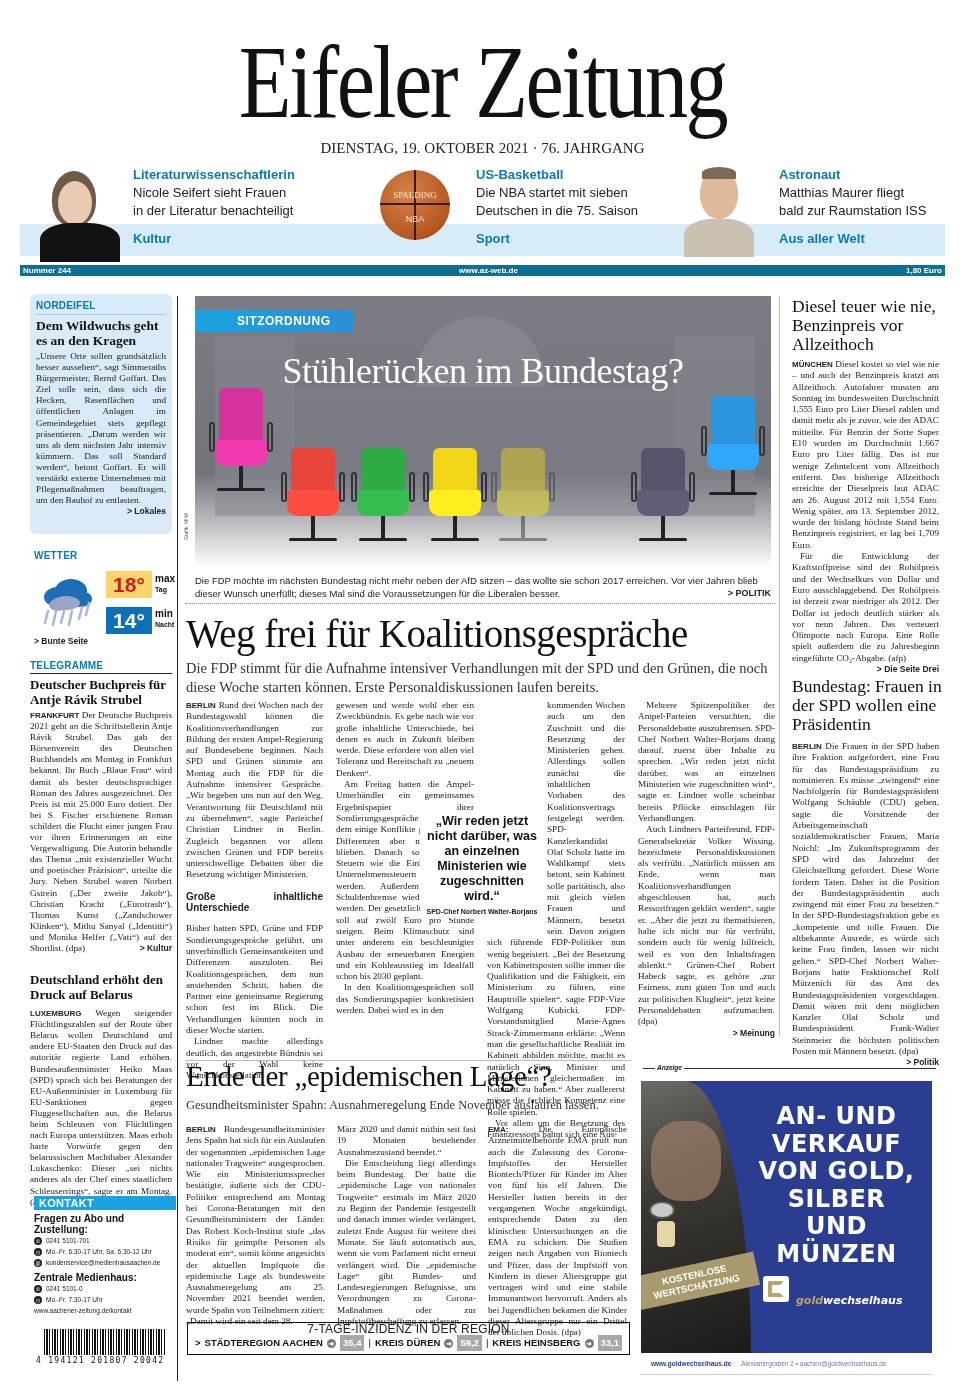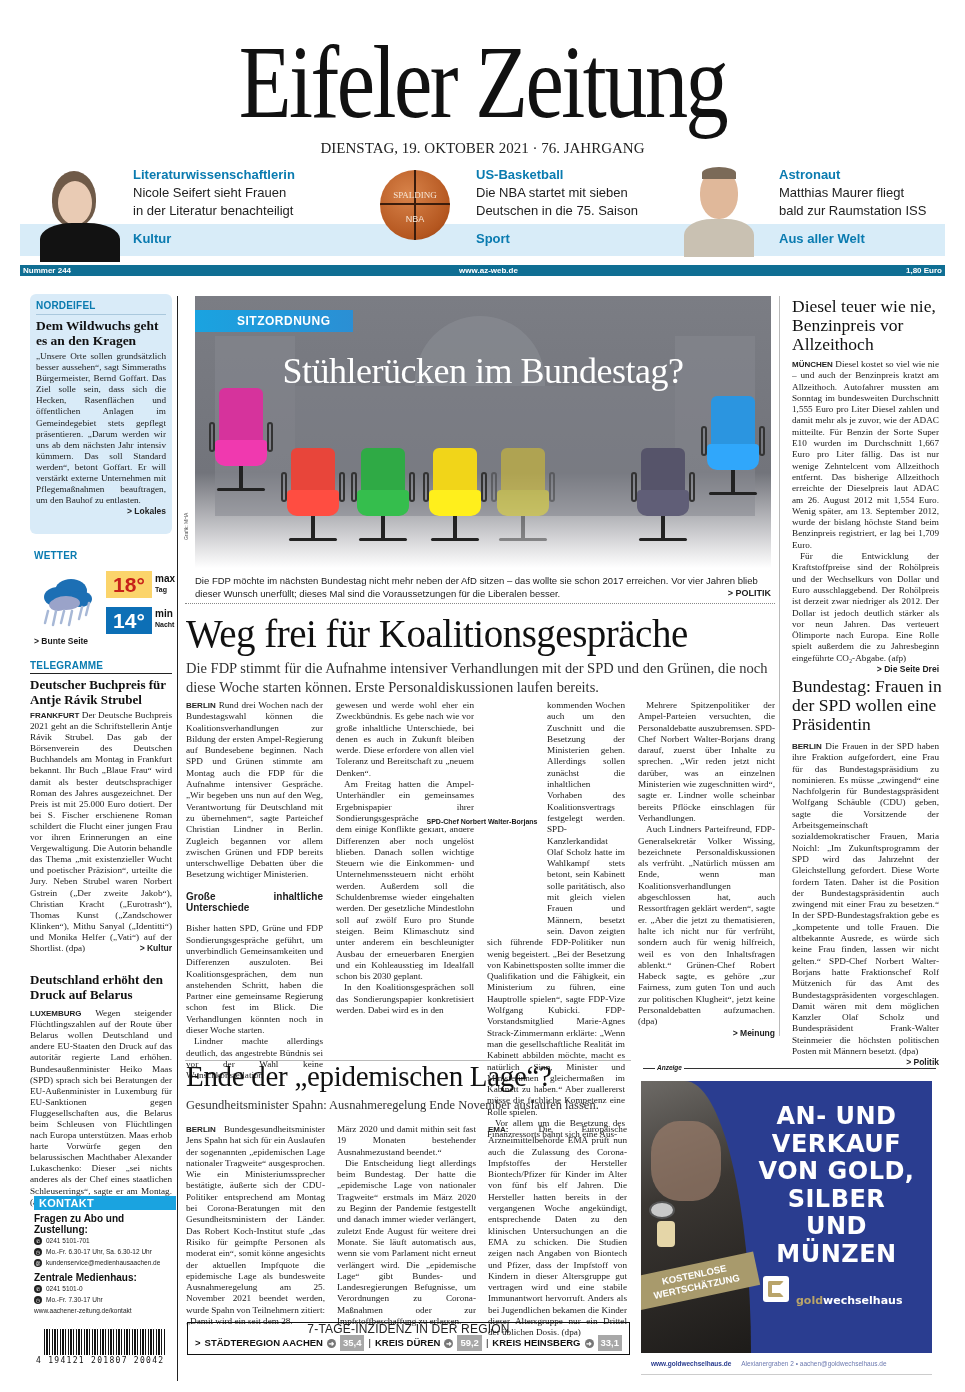--- a/index.html
+++ b/index.html
@@ -81,21 +81,21 @@
 
   
   #ad-label { left: 643px; top: 1068px; width: 293px; border-top: 1px solid #333; }
   #ad-label-text { left: 655px; top: 1064px; font-family: "Liberation Sans", sans-serif; font-style: italic; font-weight: bold; font-size: 6.5px; background: #fff; padding: 0 2px; }
   #ad { left: 641px; top: 1081px; width: 291px; height: 272px; background: #2a3d90; overflow: hidden; }
   #ad-photo { left: 0; top: 0; width: 110px; height: 272px; background: linear-gradient(160deg,#6d6a66 0%,#3b3733 40%,#1d1b19 100%); border-radius: 0 60% 0 0 / 0 100% 0 0; }
   #ad-headline { left: 100px; top: 22px; width: 191px; text-align: center; font-family: "DejaVu Sans", sans-serif; font-weight: bold; font-size: 24px; line-height: 27.5px; color: #fff; letter-spacing: 0.5px; }
   #ad-badge { left: -8px; top: 183px; width: 125px; height: 34px; background: #a89a6c; color: #fff; transform: rotate(-12deg); font-family: "Liberation Sans", sans-serif; font-weight: bold; font-size: 9.5px; line-height: 12px; text-align: center; padding-top: 5px; }
   #ad-logo { left: 122px; top: 195px; }
   #ad-logo-g { width: 26px; height: 26px; background: #fff; border-radius: 3px; position: relative; }
-  #ad-brand { left: 155px; top: 213px; font-family: "DejaVu Sans", sans-serif; font-weight: bold; font-size: 11px; color: #fff; }
+  #ad-brand { left: 155px; top: 213px; font-family: "DejaVu Sans", sans-serif; font-weight: bold; font-size: 11px; color: #fff; font-style: italic; }
   #ad-brand .gold { color: #b9a46a; }
   #ad-city { left: 190px; top: 229px; font-family: Liberation Sans, sans-serif; font-weight: bold; font-size: 8.5px; color: #b9a46a; margin-top: 44px; }
   #ad-footer { left: 641px; top: 1353px; width: 291px; height: 22px; background: #fff; border-bottom: 1px solid #ccc; font-family: "Liberation Sans", sans-serif; font-size: 6.5px; line-height: 22px; padding-left: 10px; color: #333; }
   #ad-footer b { color: #2a3d90; }
 
   
   #kontakt-head { left: 34px; top: 1196px; width: 142px; height: 14px; background: #1aa3e0; color: #fff; font-family: "Liberation Sans", sans-serif; font-weight: bold; font-size: 11px; line-height: 14px; padding-left: 5px; letter-spacing: 0.3px; }
   .k-sub { font-family: "Liberation Sans", sans-serif; font-weight: bold; font-size: 10px; color: #111; }
   .k-line { font-family: "Liberation Sans", sans-serif; font-size: 6.5px; color: #222; display: flex; align-items: center; gap: 4px; line-height: 11px; }
   .k-ico { display: inline-block; width: 8px; height: 8px; border-radius: 50%; background: #222; color: #fff; font-size: 5px; line-height: 8px; text-align: center; }
@@ -328,20 +328,21 @@
   <p style="text-indent:8px;">In den Koalitionsgesprächen soll das Sondierungspapier konkretisiert werden. Dabei wird es in den</p>
 </div>
 
 <div class="col-text" style="left:487px;top:700px;width:138px;">
   <div style="float:left;width:60px;height:128px;margin-top:107px;"></div>
   <p>kommenden Wochen auch um den Zuschnitt und die Besetzung der Ministerien gehen. Allerdings sollen zunächst die inhaltlichen Vorhaben des Koalitionsvertrags festgelegt werden. SPD-Kanzlerkandidat Olaf Scholz hatte im Wahlkampf stets betont, sein Kabinett solle paritätisch, also mit gleich vielen Frauen und Männern, besetzt sein. Davon zeigten sich führende FDP-Politiker nun wenig begeistert. „Bei der Besetzung von Kabinettsposten sollte immer die Qualifikation und die Fähigkeit, ein Ministerium zu führen, eine Hauptrolle spielen“, sagte FDP-Vize Wolfgang Kubicki. FDP-Vorstandsmitglied Marie-Agnes Strack-Zimmermann erklärte: „Wenn man die gesellschaftliche Realität im Kabinett abbilden möchte, macht es natürlich Sinn, Minister und Ministerinnen gleichermaßen im Kabinett zu haben.“ Aber zuallererst müsse die fachliche Kompetenz eine Rolle spielen.</p>
   <p style="text-indent:8px;">Vor allem um die Besetzung des Finanzressorts bahnt sich eine Aus-</p>
 </div>
 
 <div class="abs" id="quote-box" style="background:#fff;padding:3px 2px;">
+  <div id="quote-text">„Wir reden jetzt nicht darüber, was an einzelnen Ministerien wie zugeschnitten wird.“</div>
   <div id="quote-author">SPD-Chef Norbert Walter-Borjans</div>
 </div>
 
 <div class="col-text" style="left:638px;top:700px;width:137px;">
   <p style="text-indent:8px;">Mehrere Spitzenpolitiker der Ampel-Parteien versuchten, die Personaldebatte auszubremsen. SPD-Chef Norbert Walter-Borjans drang darauf, zuerst über Inhalte zu sprechen. „Wir reden jetzt nicht darüber, was an einzelnen Ministerien wie zugeschnitten wird“, sagte er. Lindner wolle scheinbar bereits Pflöcke einschlagen für Verhandlungen.</p>
   <p style="text-indent:8px;">Auch Lindners Parteifreund, FDP-Generalsekretär Volker Wissing, bezeichnete Personaldiskussionen als verfrüht. „Natürlich müssen am Ende, wenn man Koalitionsverhandlungen abgeschlossen hat, auch Ressortfragen geklärt werden“, sagte er. „Aber die jetzt zu thematisieren, halte ich nicht nur für verfrüht, sondern auch für wenig hilfreich, weil es von den Inhaltsfragen ablenkt.“ Grünen-Chef Robert Habeck sagte, es gehöre „zur Fairness, zum guten Ton und auch zur politischen Klugheit“, jetzt keine Personaldebatten aufzumachen. (dpa)</p>
   <div style="text-align:right;font-family:'Liberation Sans',sans-serif;font-weight:bold;font-size:8.5px;">&gt; Meinung</div>
 </div>
 
 <div class="abs" id="right-divider"></div>

